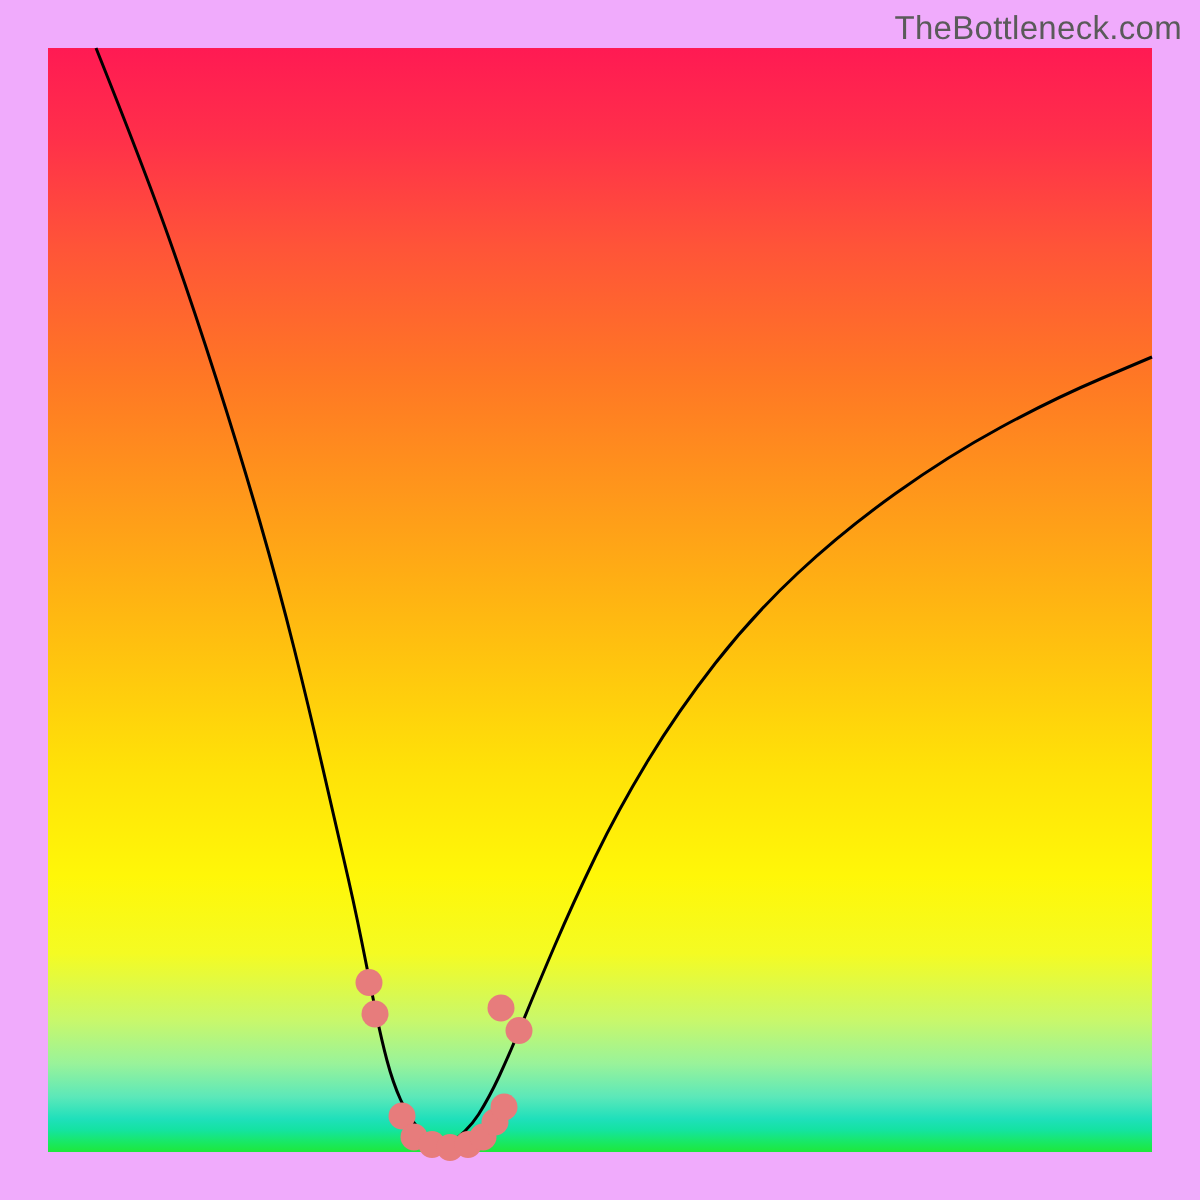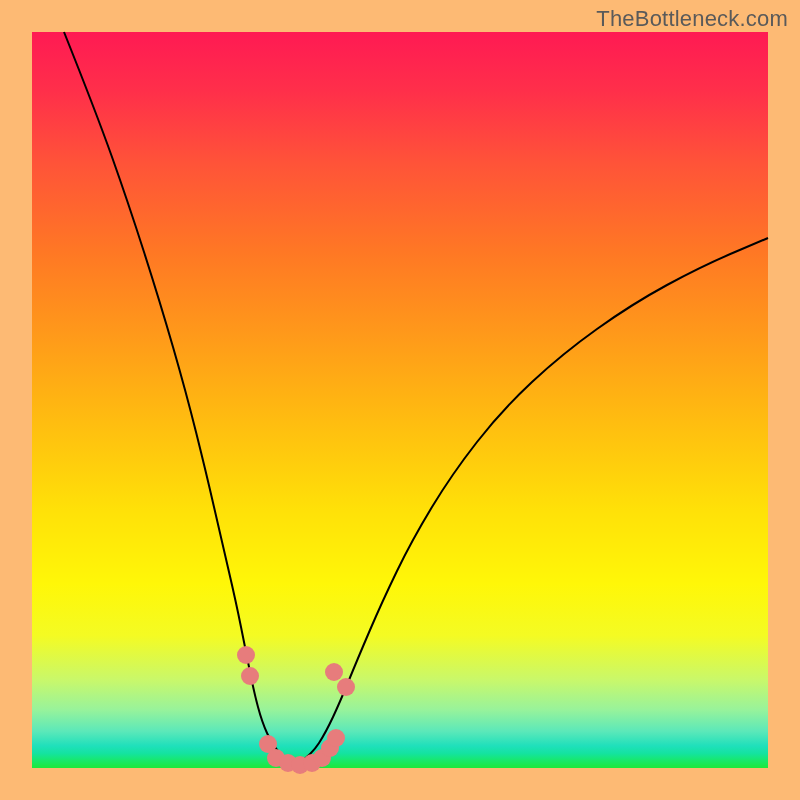--- a/index.html
+++ b/index.html
@@ -10,21 +10,21 @@
     background: #000;
     overflow: hidden;
     font-family: Arial, Helvetica, sans-serif;
   }
   .frame {
     position: absolute;
     left: 0;
     top: 0;
     width: 800px;
     height: 800px;
-    background: #fdba74;
+    background: #f0abfc;
   }
   .plot {
     position: absolute;
     left: 32px;
     top: 32px;
     width: 736px;
     height: 736px;
     
     background: linear-gradient(
       to bottom,

